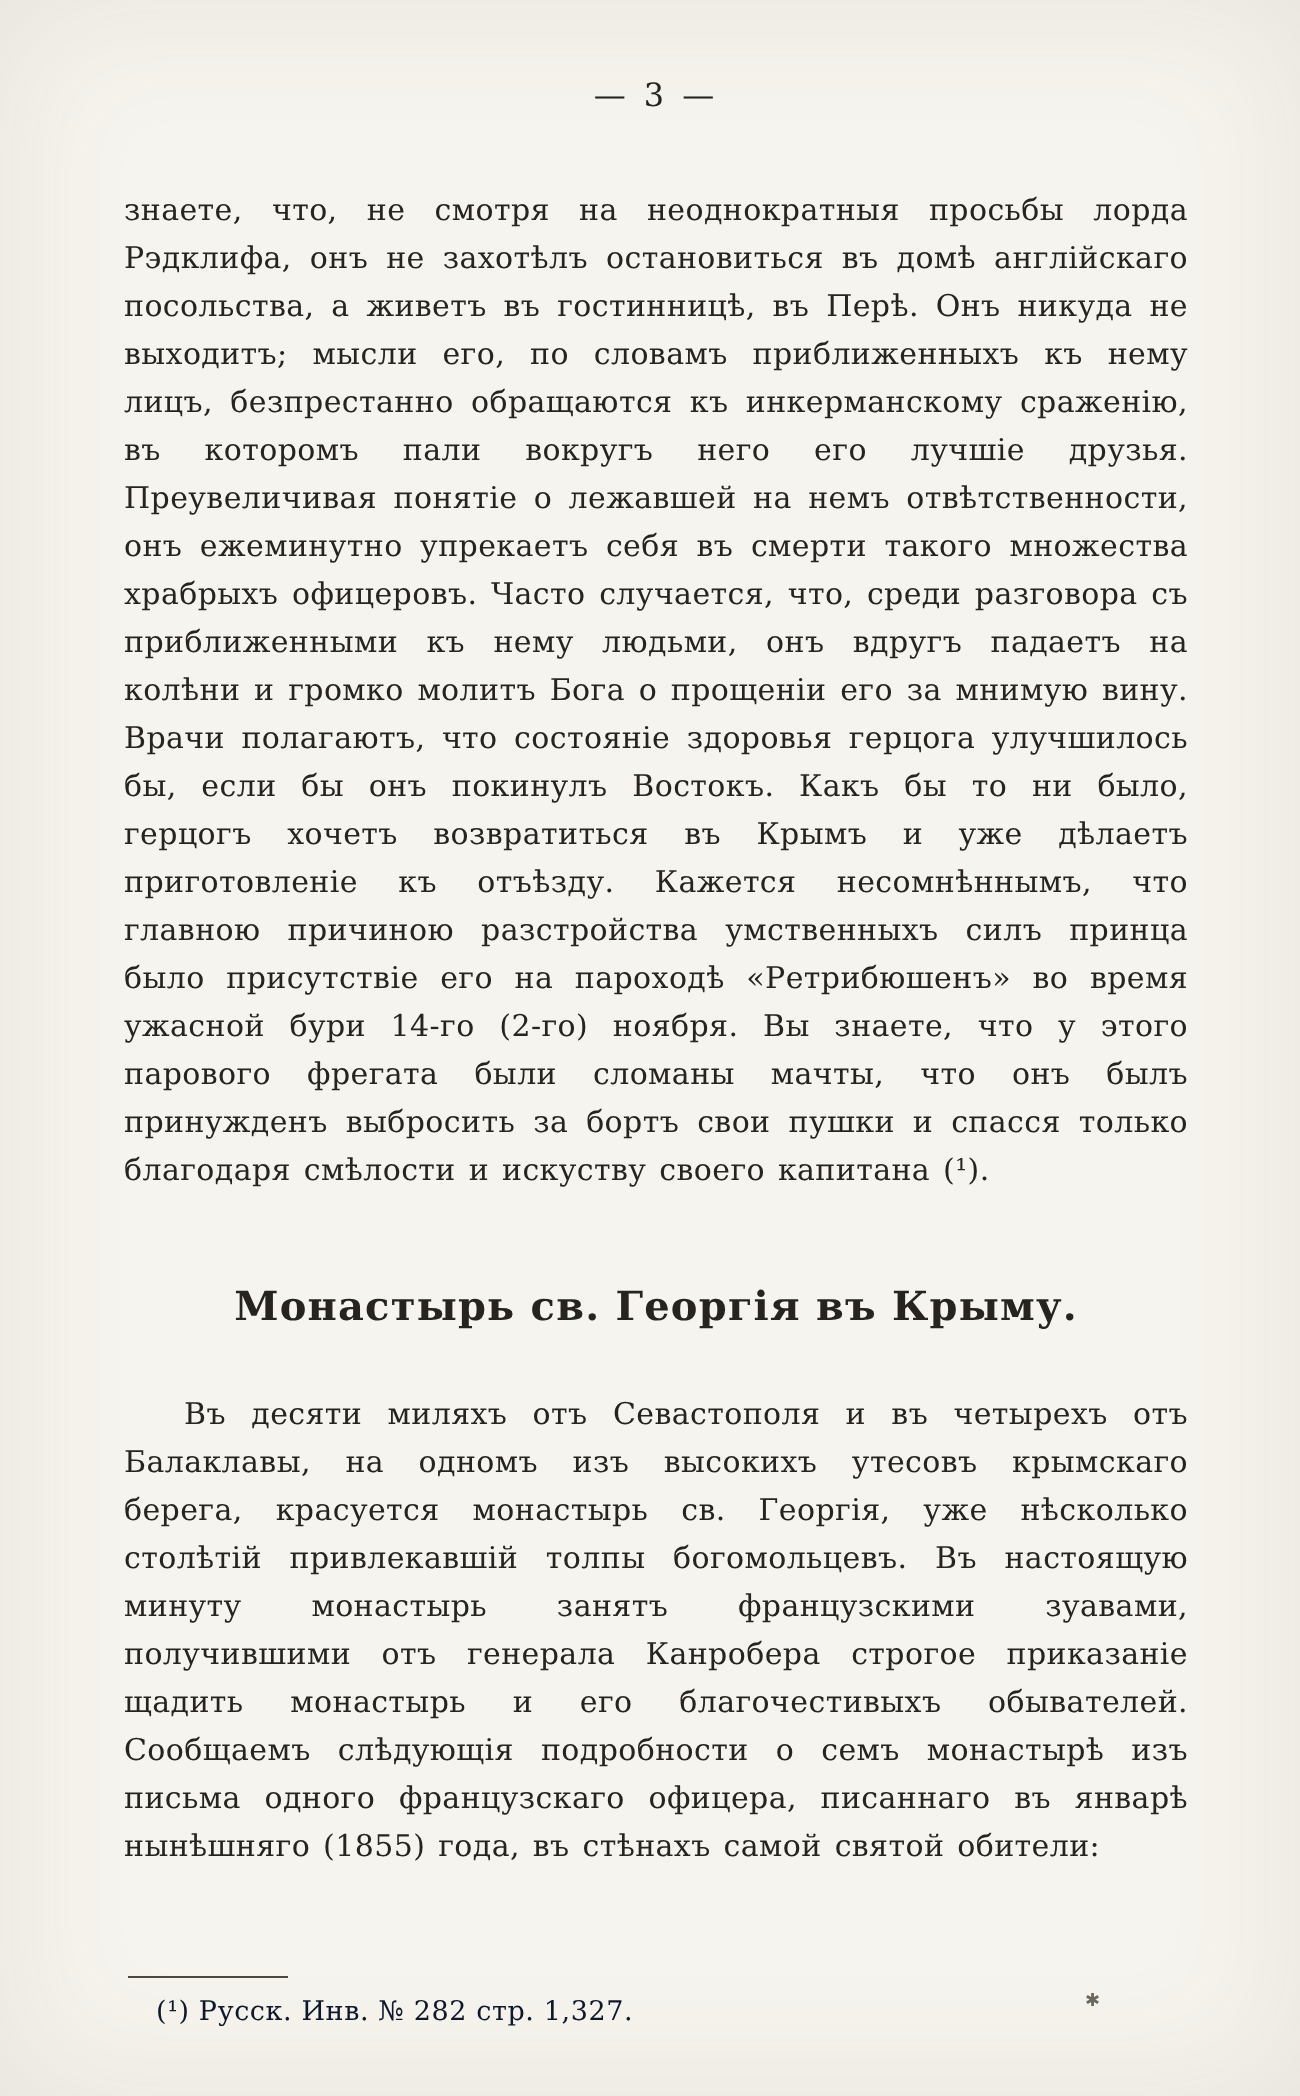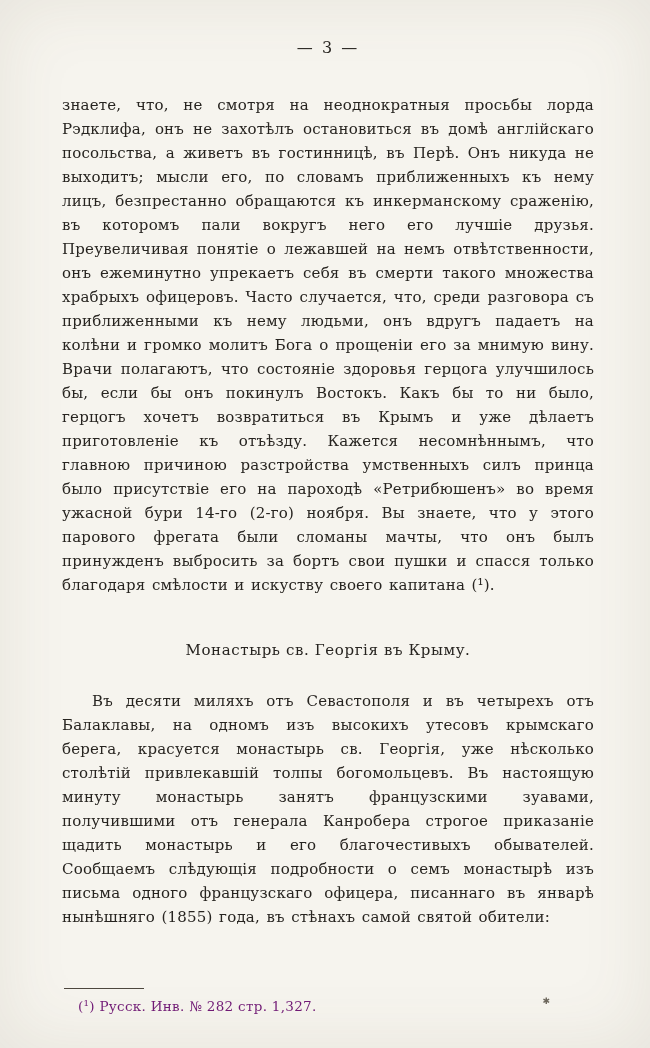--- a/index.html
+++ b/index.html
@@ -32,42 +32,42 @@
     text-align: justify;
     margin: 0;
     letter-spacing: 0.2px;
     word-spacing: 1.5px;
   }
   .indent {
     text-indent: 30px;
   }
   .section-heading {
     text-align: center;
-    font-size: 15px;
-    font-weight: normal;
+    font-size: 20px;
+    font-weight: bold;
     letter-spacing: 0.6px;
     margin: 44px 0 30px 0;
   }
   .footnote-area {
     position: absolute;
     left: 62px;
     right: 56px;
     bottom: 34px;
   }
   .footnote-rule {
     width: 80px;
     height: 0;
     border-top: 1px solid #4d473e;
     margin: 0 0 9px 2px;
   }
   .footnote {
     font-size: 13.5px;
     letter-spacing: 0.3px;
     padding-left: 16px;
-    color: #701a75;
+    color: #0f172a;
   }
   .printer-mark {
     position: absolute;
     right: 100px;
     bottom: 42px;
     font-size: 9px;
     color: #6d675c;
   }
 </style>
 </head>

